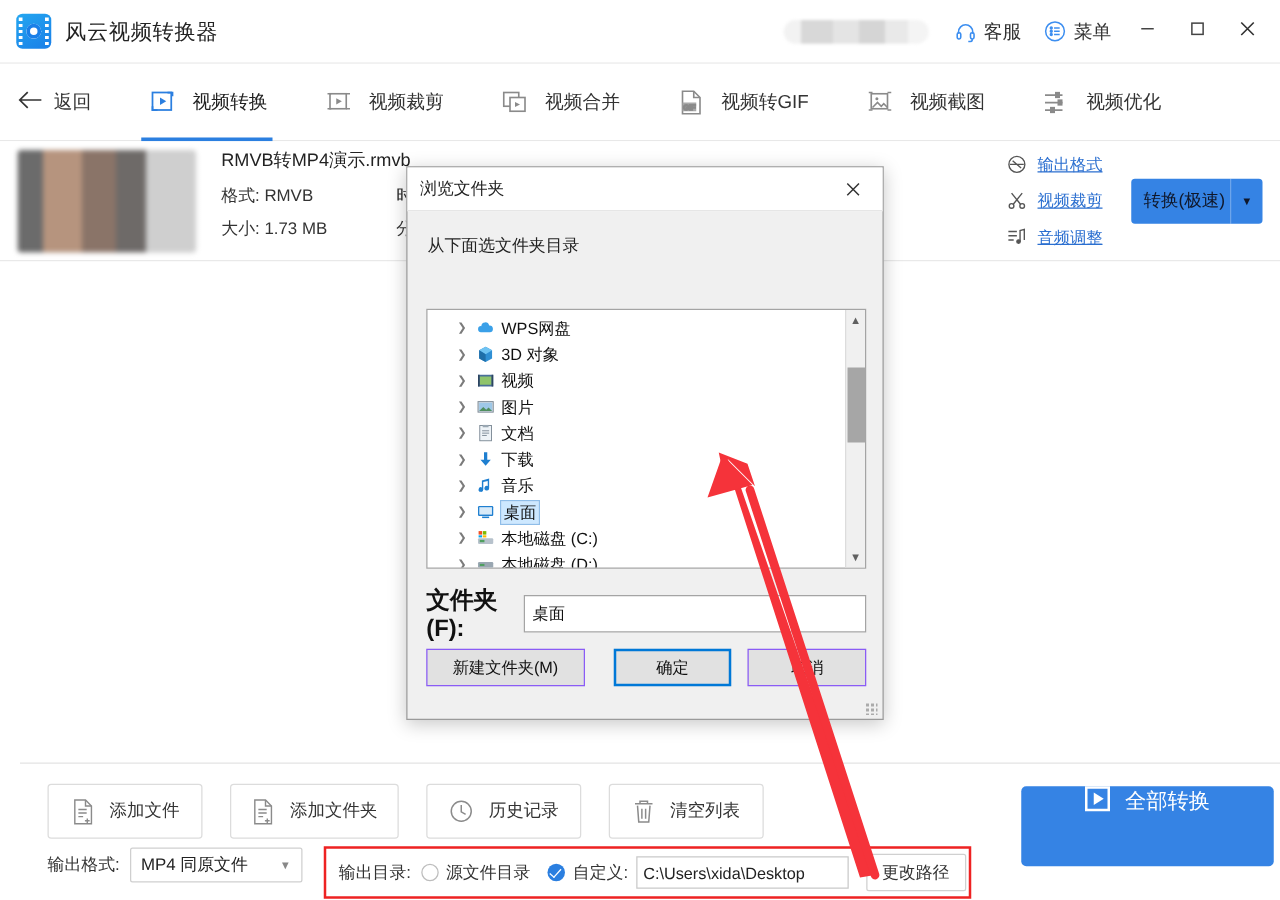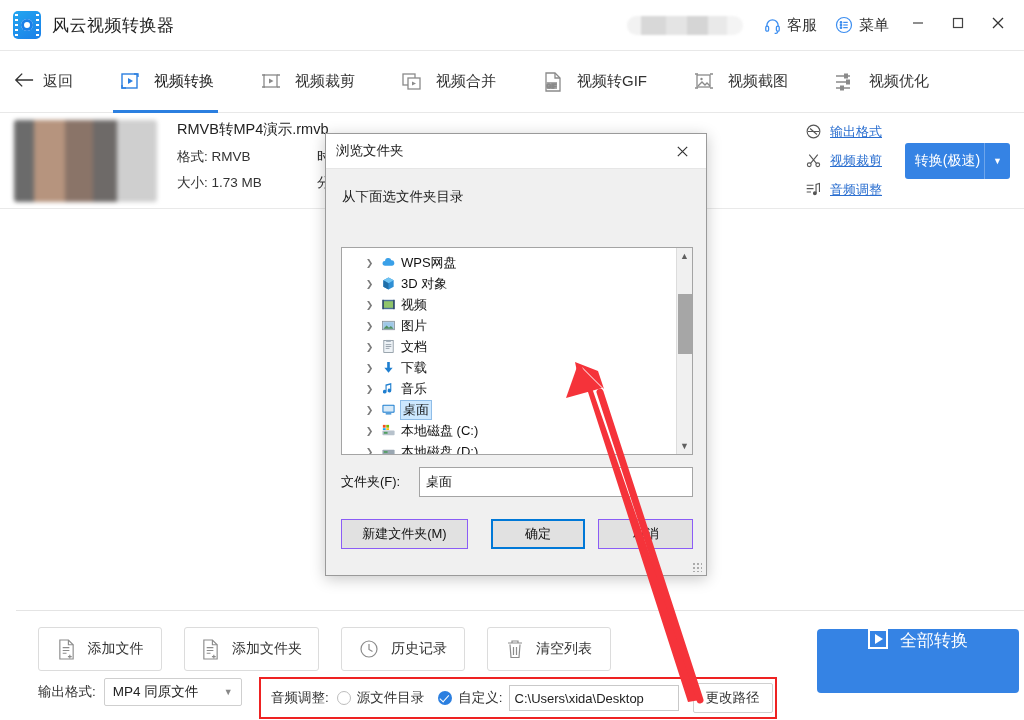--- a/index.html
+++ b/index.html
@@ -100,21 +100,21 @@
 
   .acts {
     position: absolute; left: 805px; top: 50%; transform: translateY(-50%);
     display: flex; flex-direction: column; gap: 11px;
   }
   .act { display: flex; align-items: center; gap: 8px; font-size: 13px; color: #2b6fd0; }
   .act .alabel { text-decoration: underline; }
   .act .aico { width: 17px; height: 17px; display: inline-flex; align-items: center; justify-content: center; color: #555; }
   .convert-btn {
     position: absolute; left: 905px; top: 50%; transform: translateY(-50%);
-    width: 105px; height: 36px; background: #3583e4; color: #ffffff; border-radius: 3px;
+    width: 105px; height: 36px; background: #3583e4; color: #0f172a; border-radius: 3px;
     display: flex; align-items: center; font-size: 14px;
   }
   .convert-btn .cb-label { flex: 1; text-align: center; padding-left: 6px; }
   .convert-btn .cb-caret {
     width: 26px; display: flex; align-items: center; justify-content: center;
     border-left: 1px solid rgba(255,255,255,.28); height: 100%; font-size: 9px;
   }
 
   
   .bottombar {
@@ -193,21 +193,21 @@
   .chev { width: 11px; color: #7b7b7b; font-size: 9px; display:inline-flex; justify-content:center; }
   .tico16 { width: 16px; height: 16px; display: inline-flex; align-items: center; justify-content: center; flex: none; }
   .scroll-col {
     width: 16px; background: #f0f0f0; border-left: 1px solid #dcdcdc;
     display: flex; flex-direction: column; align-items: center; position: relative;
   }
   .sc-arrow { height: 16px; width: 100%; display: flex; align-items: center; justify-content: center; color: #606060; font-size: 9px; }
   .sc-thumb { position: absolute; top: 46px; left: 1px; width: 14px; height: 60px; background: #a6a6a6; }
 
   .folder-row { position: absolute; left: 15px; top: 333px; width: 352px; display: flex; align-items: center; }
-  .folder-label { font-size: 13px; color: #111; width: 78px; }
+  .folder-label { font-size: 19px; color: #111; width: 78px; font-weight: bold; }
   .folder-input {
     flex: 1; height: 30px; background: #fff; border: 1px solid #a4a4a4;
     display: flex; align-items: center; padding: 0 6px; font-size: 13px; color: #111;
   }
   .dlg-btns { position: absolute; left: 15px; top: 385px; width: 352px; display: flex; gap: 13px; }
   .dbtn {
     height: 30px; border: 1px solid #8b5cf6; background: #e1e1e1; color: #111;
     font-size: 13px; display: flex; align-items: center; justify-content: center;
   }
   .dbtn.wide { width: 130px; }
@@ -471,21 +471,21 @@
 
     <div class="outrow">
       <span>输出格式:</span>
       <div class="sel">
         <span>MP4 同原文件</span>
         <span class="caret">▼</span>
       </div>
     </div>
 
     <div class="redbox">
-      <span style="font-size:13.5px;color:#333;">音频调整:</span>
+      <span style="font-size:13.5px;color:#333;">输出目录:</span>
       <span class="radio" style="margin-left:8px;"></span>
       <span style="font-size:13.5px;color:#333;margin-left:6px;">源文件目录</span>
       <span class="radio checked" style="margin-left:14px;"></span>
       <span style="font-size:13.5px;color:#333;margin-left:6px;">自定义:</span>
       <span class="path-input" style="margin-left:6px;">C:\Users\xida\Desktop</span>
       <span class="chg-btn">更改路径</span>
     </div>
 
     <div class="convert-all">
       <span class="ca-ico"></span>

